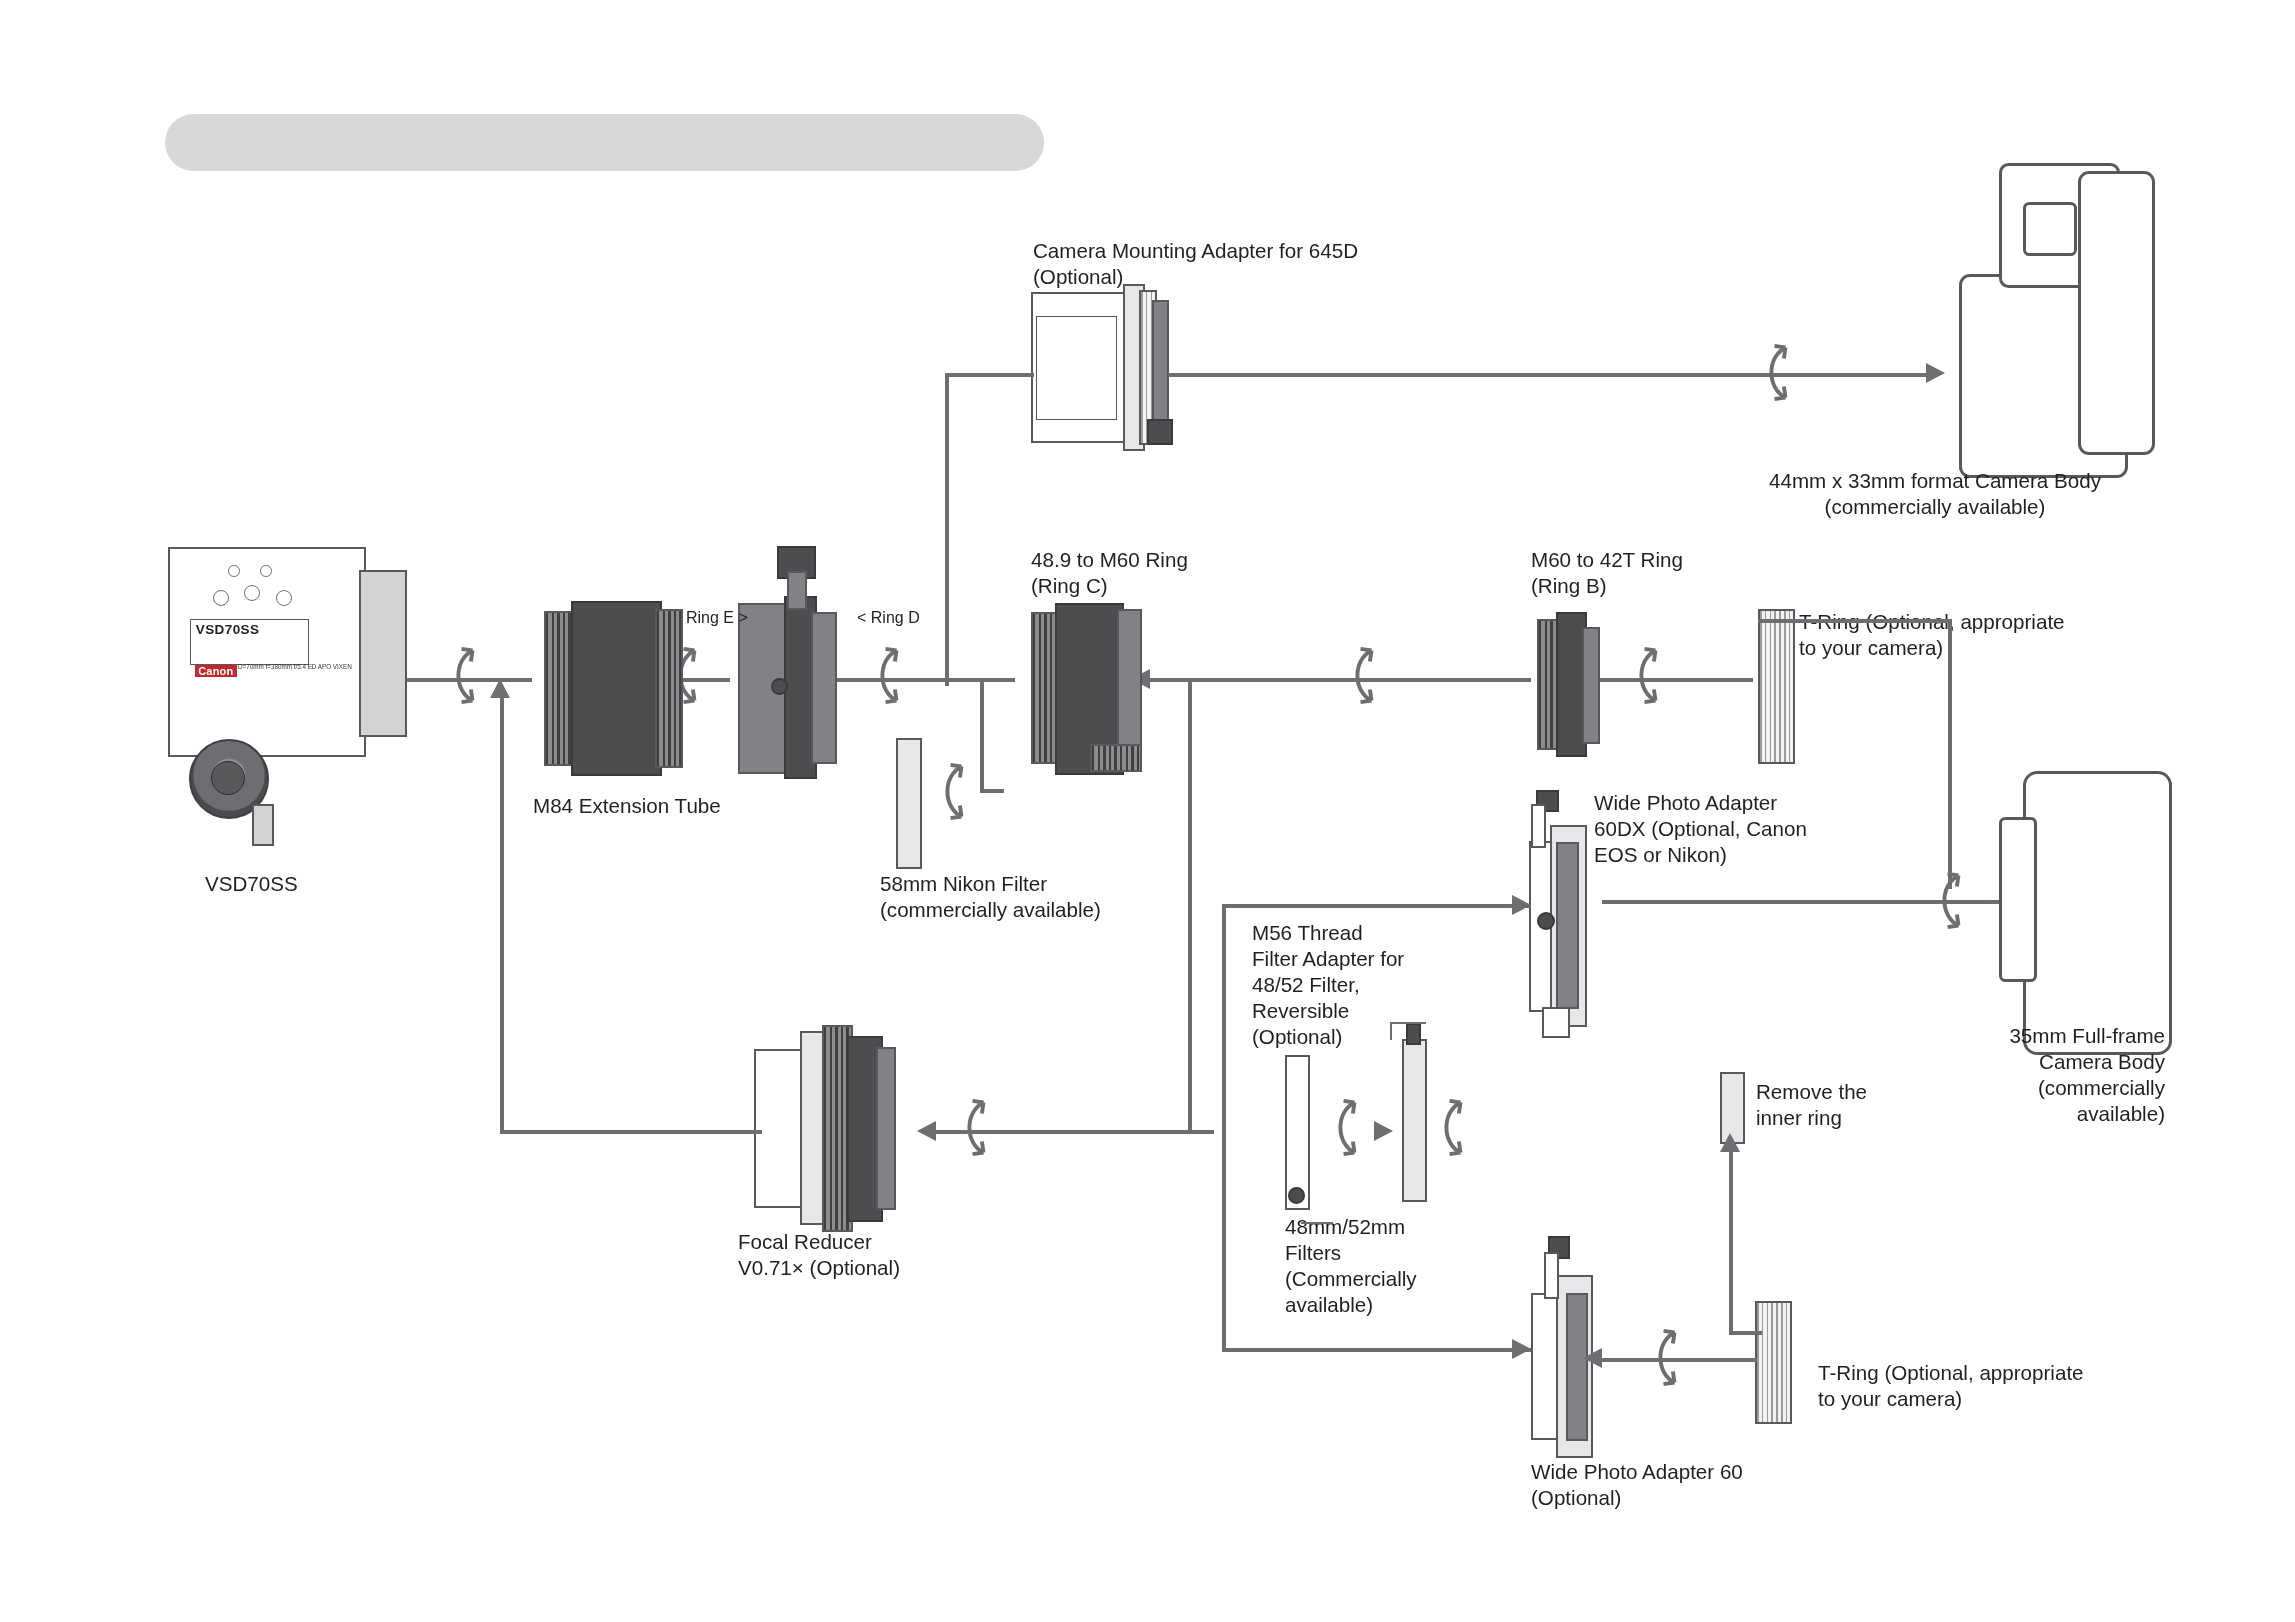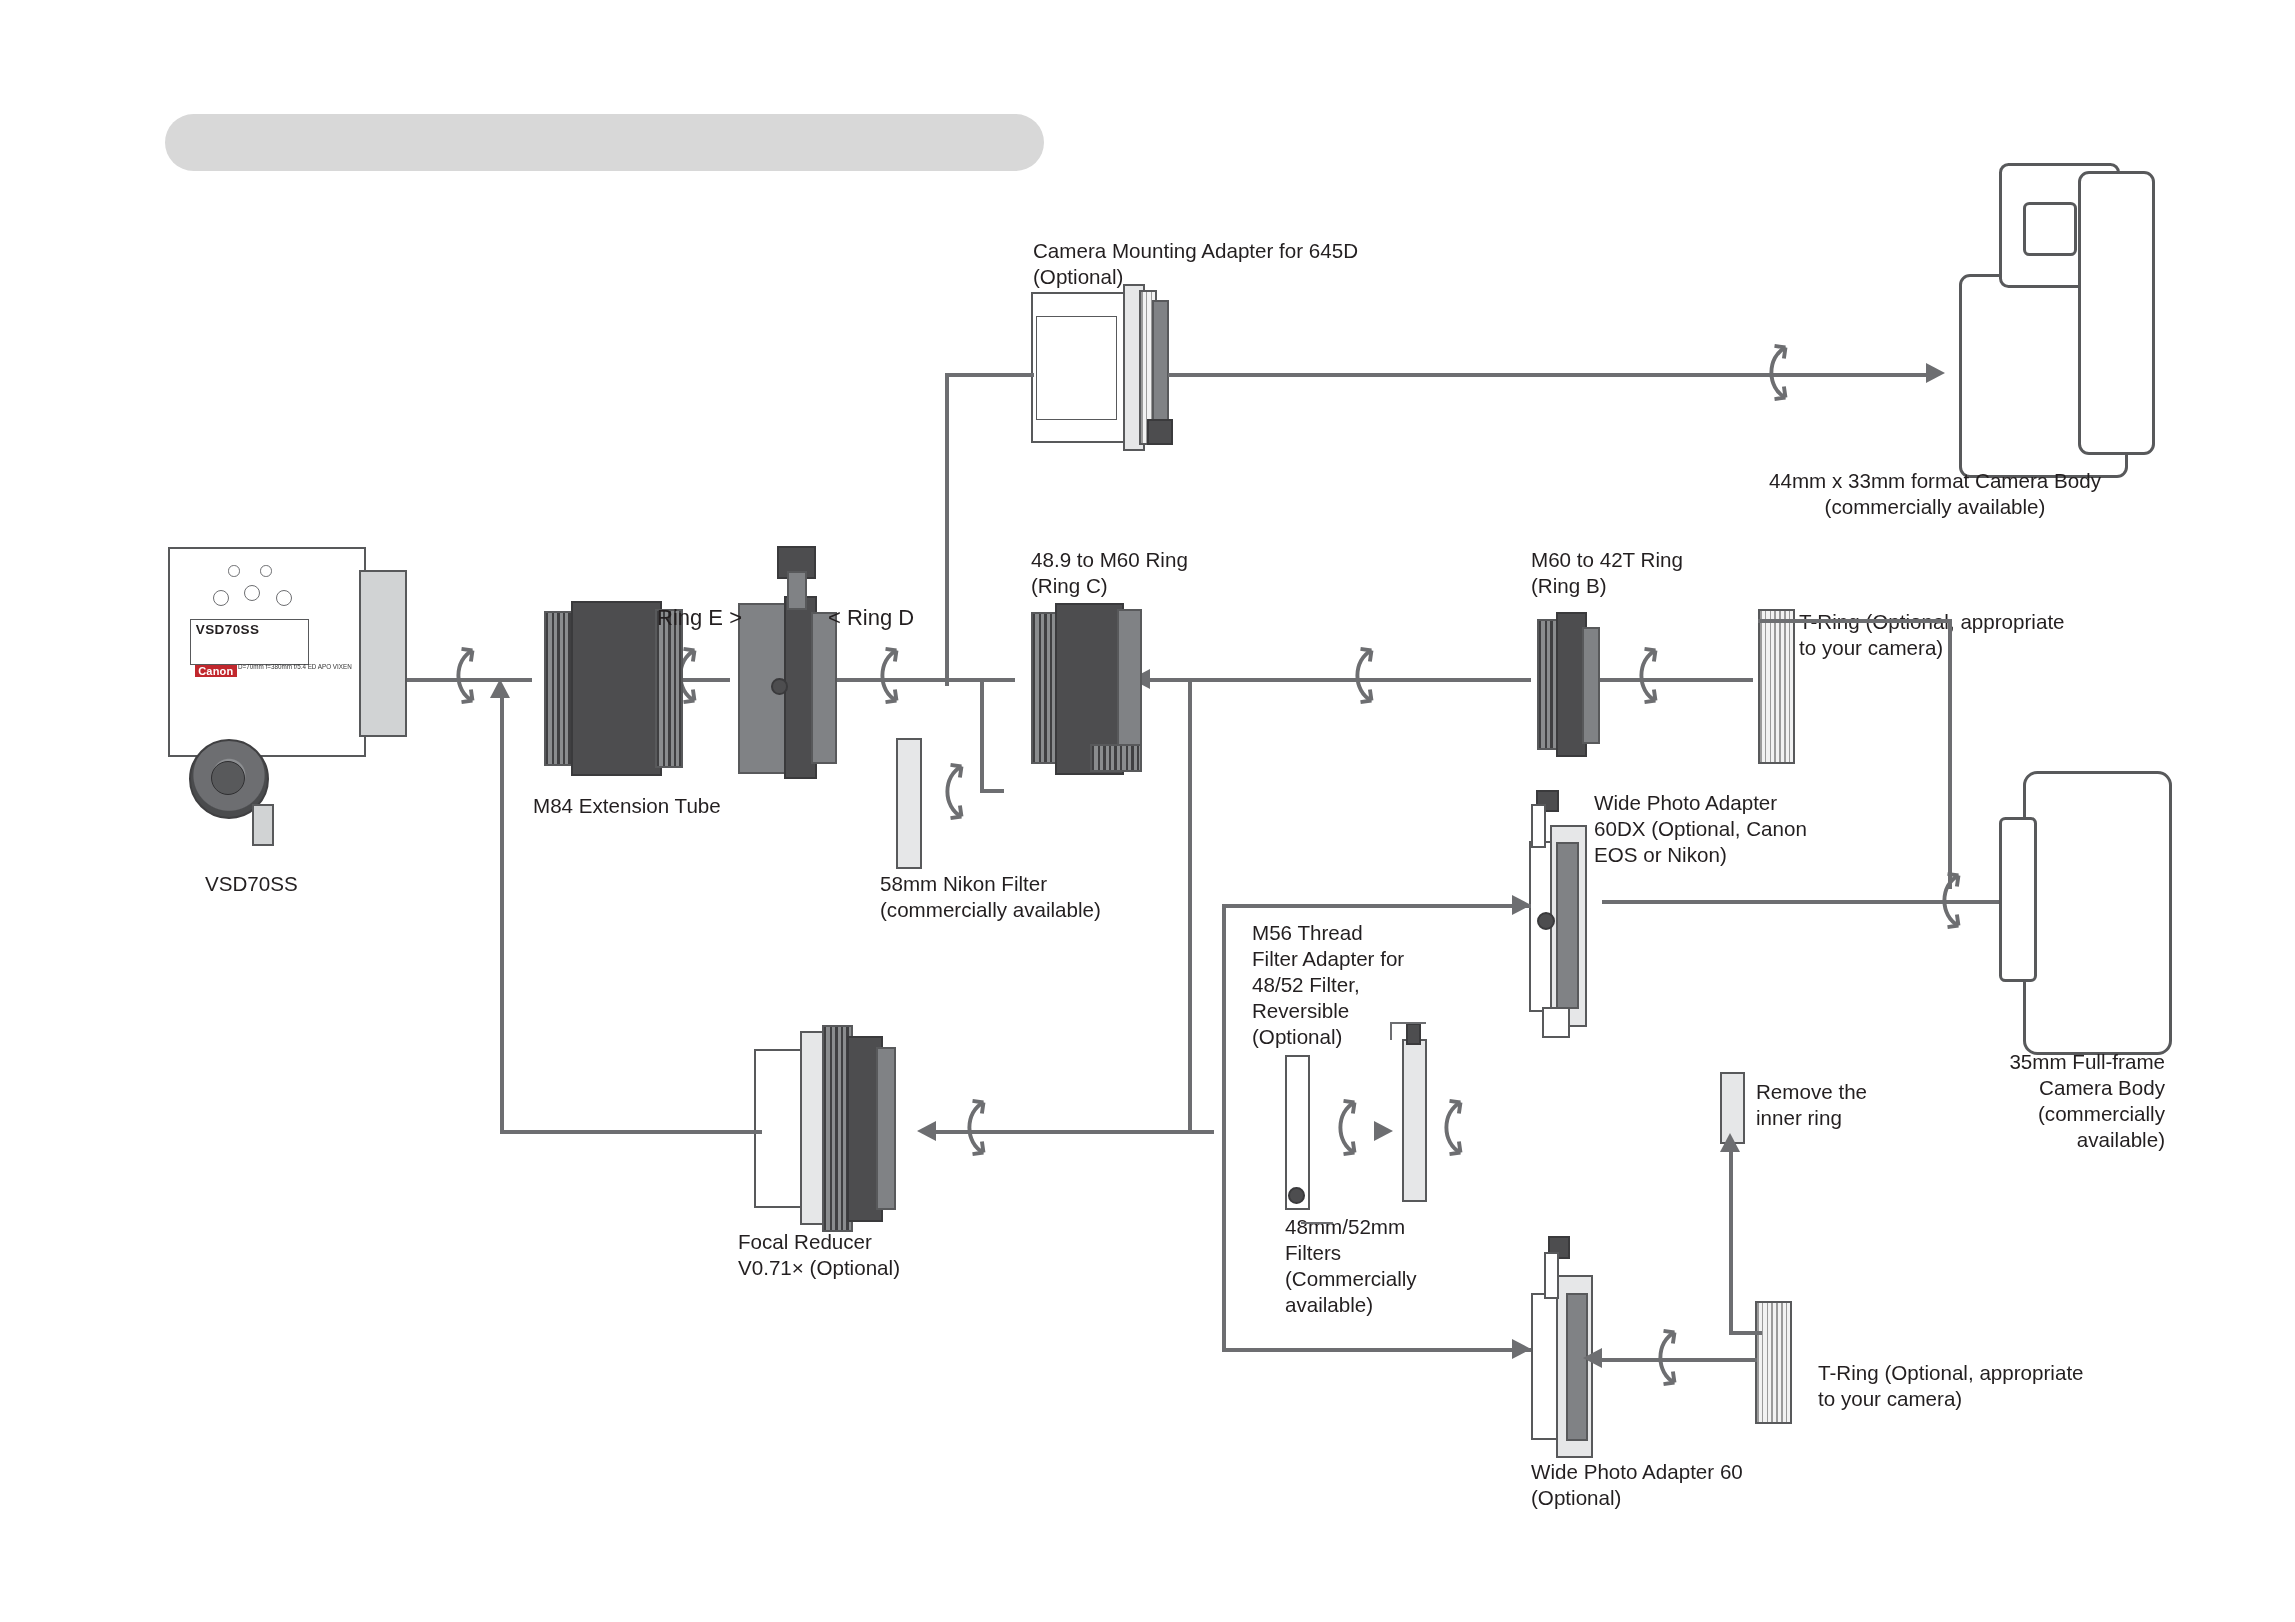--- a/index.html
+++ b/index.html
@@ -39,21 +39,21 @@
     white-space: nowrap;
   }
   
   .lbl {
     position: absolute;
     font-size: 20.6px;
     line-height: 26px;
     color: #231f20;
     white-space: pre;
   }
-  .lbl.sm { font-size: 22px; line-height: 23px; }
+  .lbl.sm { font-size: 16px; line-height: 23px; padding-left: 29px; }
   .lbl.right { text-align: right; }
   .lbl.center { text-align: center; }
 
   
   .ln {
     position: absolute;
     background: #6d6e71;
   }
   .hln { height: 4px; }
   .vln { width: 4px; }
@@ -364,21 +364,21 @@
 
   <div class="ln vln" style="left:980px; top:678px; height:115px;"></div>
   <div class="ln hln" style="left:980px; top:789px; width:24px;"></div>
   <div class="lbl" style="left:880px; top:871px;">58mm Nikon Filter
 (commercially available)</div>
 
   <div>
     <div class="camshape" style="left:2023px; top:771px; width:143px; height:278px; border-radius:14.3px;"></div>
     <div class="camshape" style="left:1999px; top:817px; width:32px; height:159px; border-radius:6.3px;"></div>
   </div>
-  <div class="lbl right" style="left:1832px; top:1023px; width:333px;margin-top:26px;">35mm Full-frame
+  <div class="lbl right" style="left:1832px; top:1023px; width:333px;">35mm Full-frame
 Camera Body
 (commercially
 available)</div>
 
   <div class="ln hln" style="left:1602px; top:900px; width:397px;"></div>
   <div class="twist" style="left:1935px; top:869px;">
     <svg width="36" height="63" viewBox="0 0 46 80">
         <path d="M30 8 C6 20, 6 60, 30 72" fill="none" stroke="#6d6e71" stroke-width="5"></path>
         <path d="M30 8 L16 6 M30 8 L28 22" stroke="#6d6e71" stroke-width="5" fill="none"></path>
         <path d="M30 72 L16 74 M30 72 L28 58" stroke="#6d6e71" stroke-width="5" fill="none"></path>

